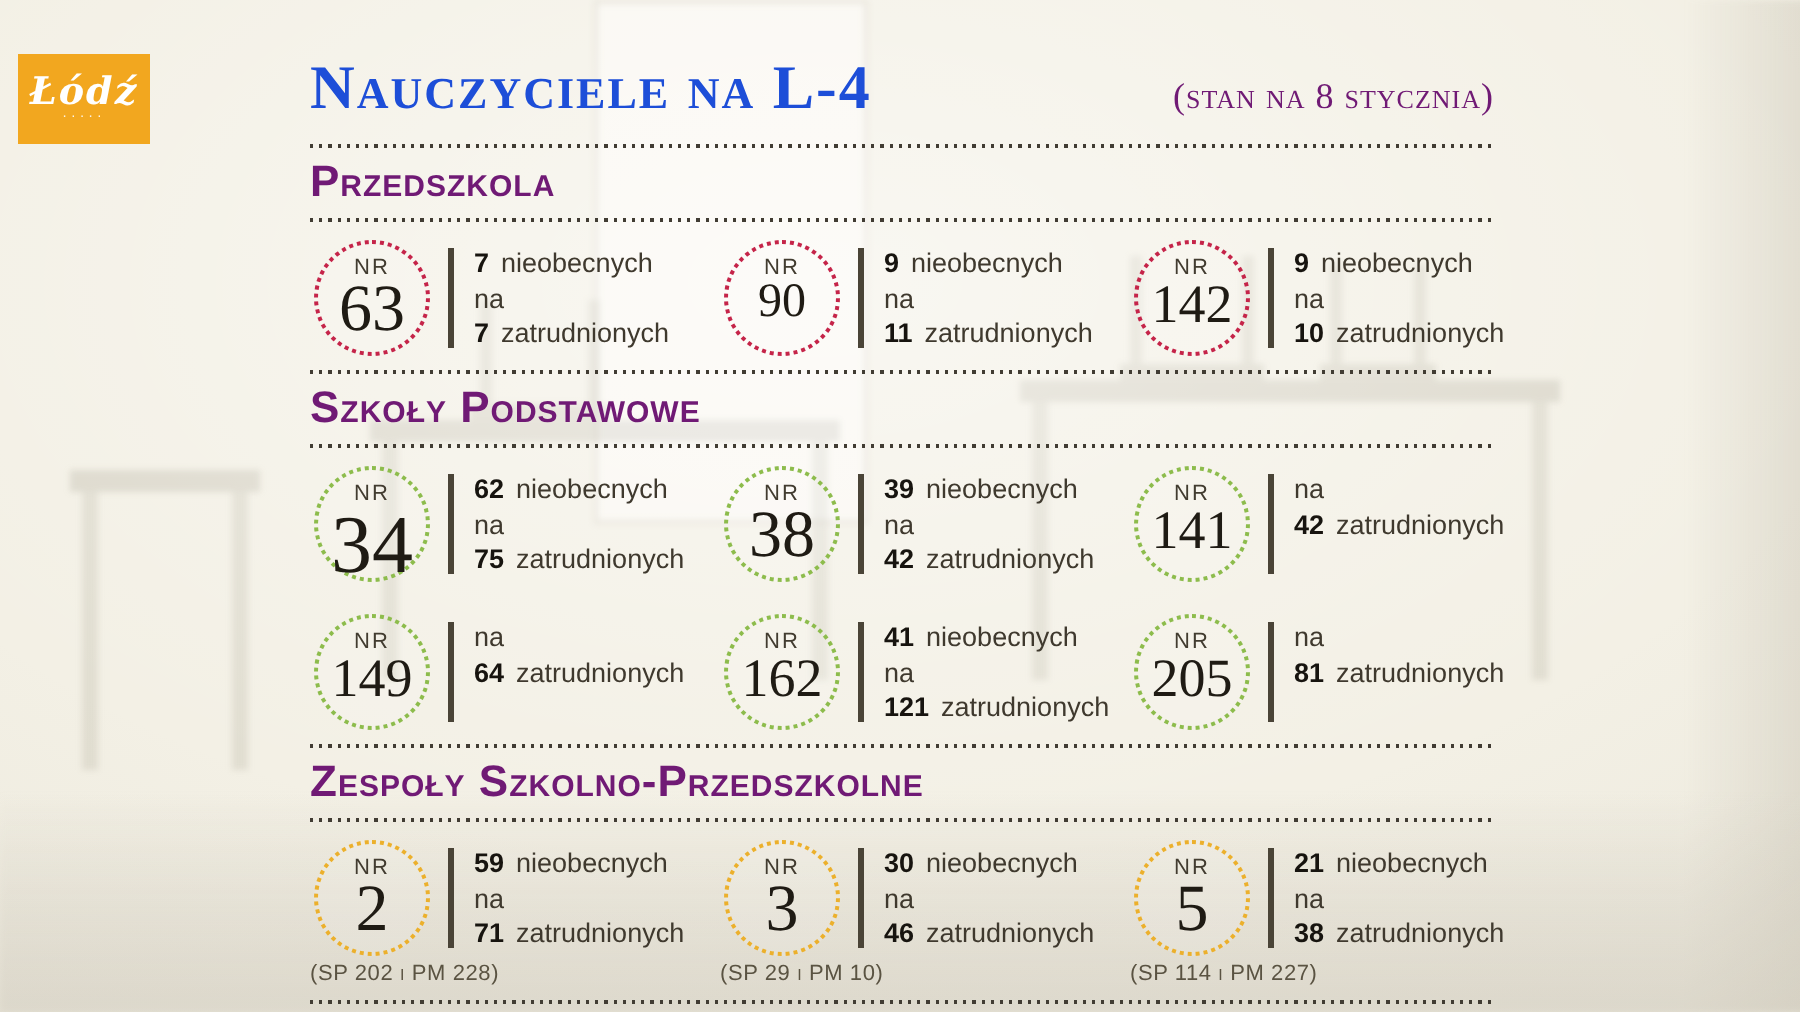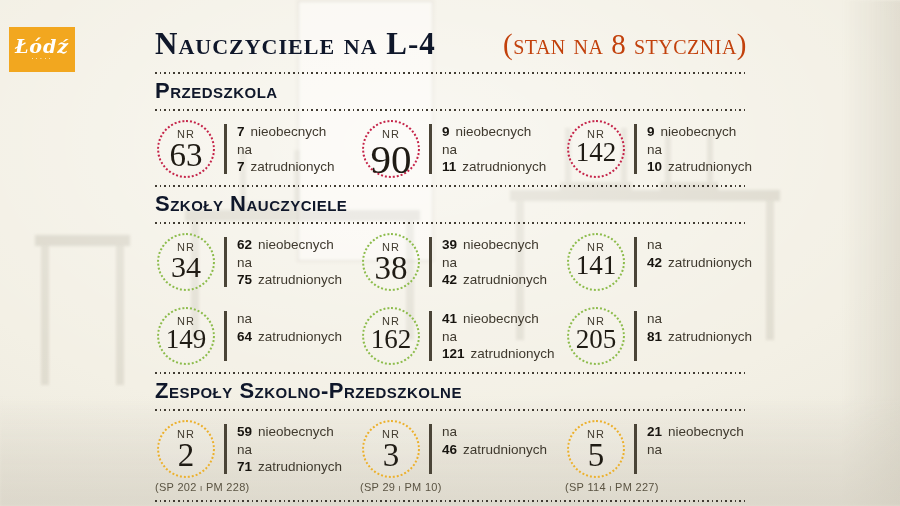--- a/index.html
+++ b/index.html
@@ -27,25 +27,25 @@
   
   .logo{position:absolute;left:9px;top:27px;width:66px;height:45px;background:#f2a71f;
     display:flex;flex-direction:column;align-items:center;justify-content:center;}
   .logo-text{color:#fff;font-family:"DejaVu Serif",serif;font-style:italic;font-weight:bold;
     font-size:19px;line-height:19px;letter-spacing:1px;}
   .logo-dots{color:rgba(255,255,255,.9);font-size:7px;line-height:6px;letter-spacing:2px;}
   
   .content{position:absolute;left:155px;top:22px;width:592px;color:#2a251d;}
   .header-row{display:flex;justify-content:space-between;align-items:baseline;height:50px;padding-top:2px;box-sizing:border-box;}
   .header-row h1{margin:0;font-family:"Liberation Serif",serif;font-variant:small-caps;font-weight:600;
-    font-size:31px;line-height:40px;letter-spacing:1px;color:#0f172a;}
-  .subtitle{font-family:"Liberation Serif",serif;font-variant:small-caps;font-size:29px;color:#c2410c;letter-spacing:.5px;text-align:right;}
+    font-size:31px;line-height:40px;letter-spacing:1px;color:#1d4ed8;}
+  .subtitle{font-family:"Liberation Serif",serif;font-variant:small-caps;font-size:18px;color:#701a75;letter-spacing:.5px;text-align:right;}
   .sep{height:2px;background:repeating-linear-gradient(to right,#413c33 0 1.6px,rgba(0,0,0,0) 1.6px 4.6px);}
   .section-title{margin:0;padding:5px 0 6px;font-family:"Liberation Sans",sans-serif;font-variant:small-caps;
-    font-weight:bold;font-size:22px;line-height:24px;letter-spacing:.5px;color:#0f172a;}
+    font-weight:bold;font-size:22px;line-height:24px;letter-spacing:.5px;color:#701a75;}
   .cards-row{display:flex;padding:9px 0 7px;}
   .card{width:205px;flex:none;}
   .card-main{display:flex;align-items:flex-start;padding-left:2px;}
   .circle{width:58px;height:58px;box-sizing:border-box;border:2px dotted #999;border-radius:50%;
     text-align:center;flex:none;background:rgba(255,255,255,.12);}
   .nr{padding-top:7px;font-size:11px;line-height:11px;letter-spacing:1px;color:#423c30;}
   .num{font-family:"Liberation Serif",serif;line-height:.95;color:#1f1b14;}
   .vrule{width:3px;height:50px;background:#4a4437;margin:4px 10px 0 9px;flex:none;}
   .stats{padding-top:3px;font-size:13.5px;line-height:17.5px;color:#3f392e;white-space:nowrap;}
   .stats b{color:#17140f;margin-right:6px;}
@@ -119,21 +119,21 @@
                 <div><b>7</b><span>nieobecnych</span></div>
                 <div>na</div>
                 <div><b>7</b><span>zatrudnionych</span></div>
               </div>
             </div>
           </div>
           <div class="card">
             <div class="card-main">
               <div class="circle" style="border-color:#c52449">
                 <div class="nr">NR</div>
-                <div class="num" style="font-size:41px">90</div>
+                <div class="num" style="font-size:24px">90</div>
               </div>
               <div class="vrule"></div>
               <div class="stats">
                 <div><b>9</b><span>nieobecnych</span></div>
                 <div>na</div>
                 <div><b>11</b><span>zatrudnionych</span></div>
               </div>
             </div>
           </div>
           <div class="card">
@@ -145,28 +145,28 @@
               <div class="vrule"></div>
               <div class="stats">
                 <div><b>9</b><span>nieobecnych</span></div>
                 <div>na</div>
                 <div><b>10</b><span>zatrudnionych</span></div>
               </div>
             </div>
           </div>
         </div>
         <div class="sep"></div>
-        <h2 class="section-title">Szkoły Nauczyciele</h2>
-        <div class="sep"></div>
-        <div class="cards-row">
-          <div class="card">
-            <div class="card-main">
-              <div class="circle" style="border-color:#8dbc4c">
-                <div class="nr">NR</div>
-                <div class="num" style="font-size:30px">34</div>
+        <h2 class="section-title">Szkoły Podstawowe</h2>
+        <div class="sep"></div>
+        <div class="cards-row">
+          <div class="card">
+            <div class="card-main">
+              <div class="circle" style="border-color:#8dbc4c">
+                <div class="nr">NR</div>
+                <div class="num" style="font-size:41px">34</div>
               </div>
               <div class="vrule"></div>
               <div class="stats">
                 <div><b>62</b><span>nieobecnych</span></div>
                 <div>na</div>
                 <div><b>75</b><span>zatrudnionych</span></div>
               </div>
             </div>
           </div>
           <div class="card">
@@ -259,36 +259,38 @@
             <div class="caption">(SP 202 i PM 228)</div>
           </div>
           <div class="card">
             <div class="card-main">
               <div class="circle" style="border-color:#ecb02c">
                 <div class="nr">NR</div>
                 <div class="num" style="font-size:33px">3</div>
               </div>
               <div class="vrule"></div>
               <div class="stats">
+                <div><b>30</b><span>nieobecnych</span></div>
                 <div>na</div>
                 <div><b>46</b><span>zatrudnionych</span></div>
               </div>
             </div>
             <div class="caption">(SP 29 i PM 10)</div>
           </div>
           <div class="card">
             <div class="card-main">
               <div class="circle" style="border-color:#ecb02c">
                 <div class="nr">NR</div>
                 <div class="num" style="font-size:33px">5</div>
               </div>
               <div class="vrule"></div>
               <div class="stats">
                 <div><b>21</b><span>nieobecnych</span></div>
                 <div>na</div>
+                <div><b>38</b><span>zatrudnionych</span></div>
               </div>
             </div>
             <div class="caption">(SP 114 i PM 227)</div>
           </div>
         </div>
         <div class="sep"></div>
       </div>
   </div>
 
 </div>

